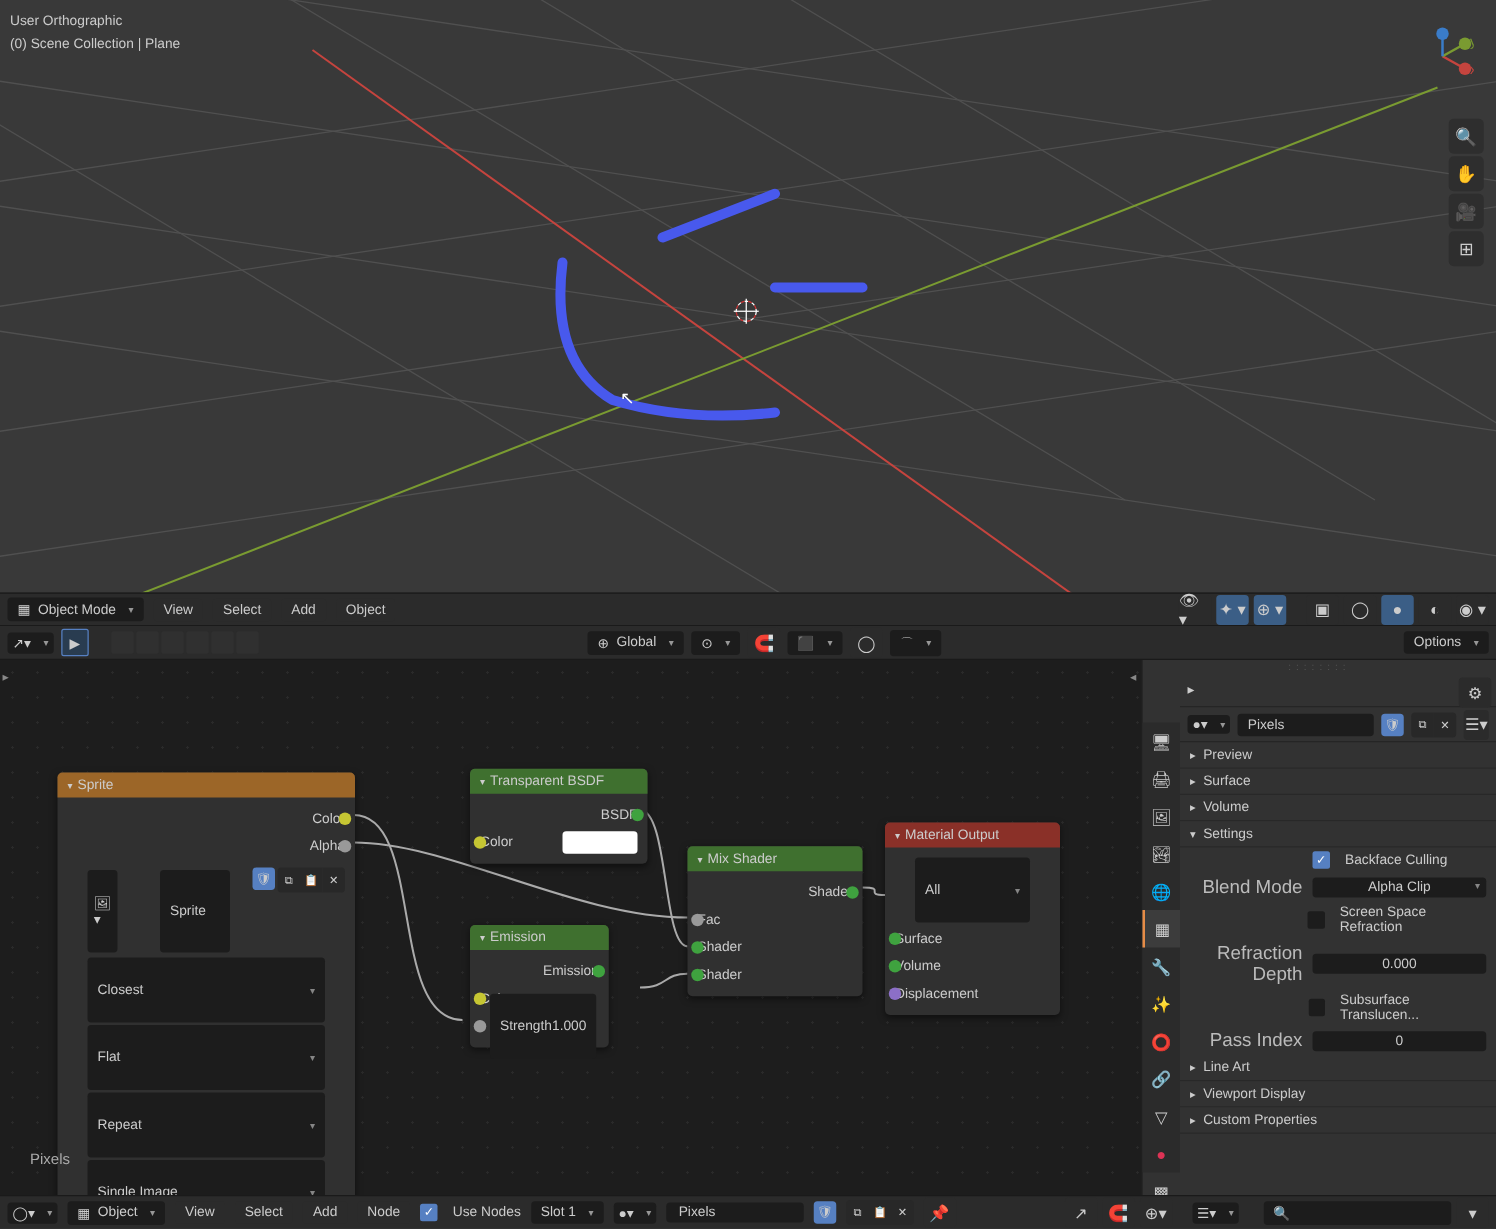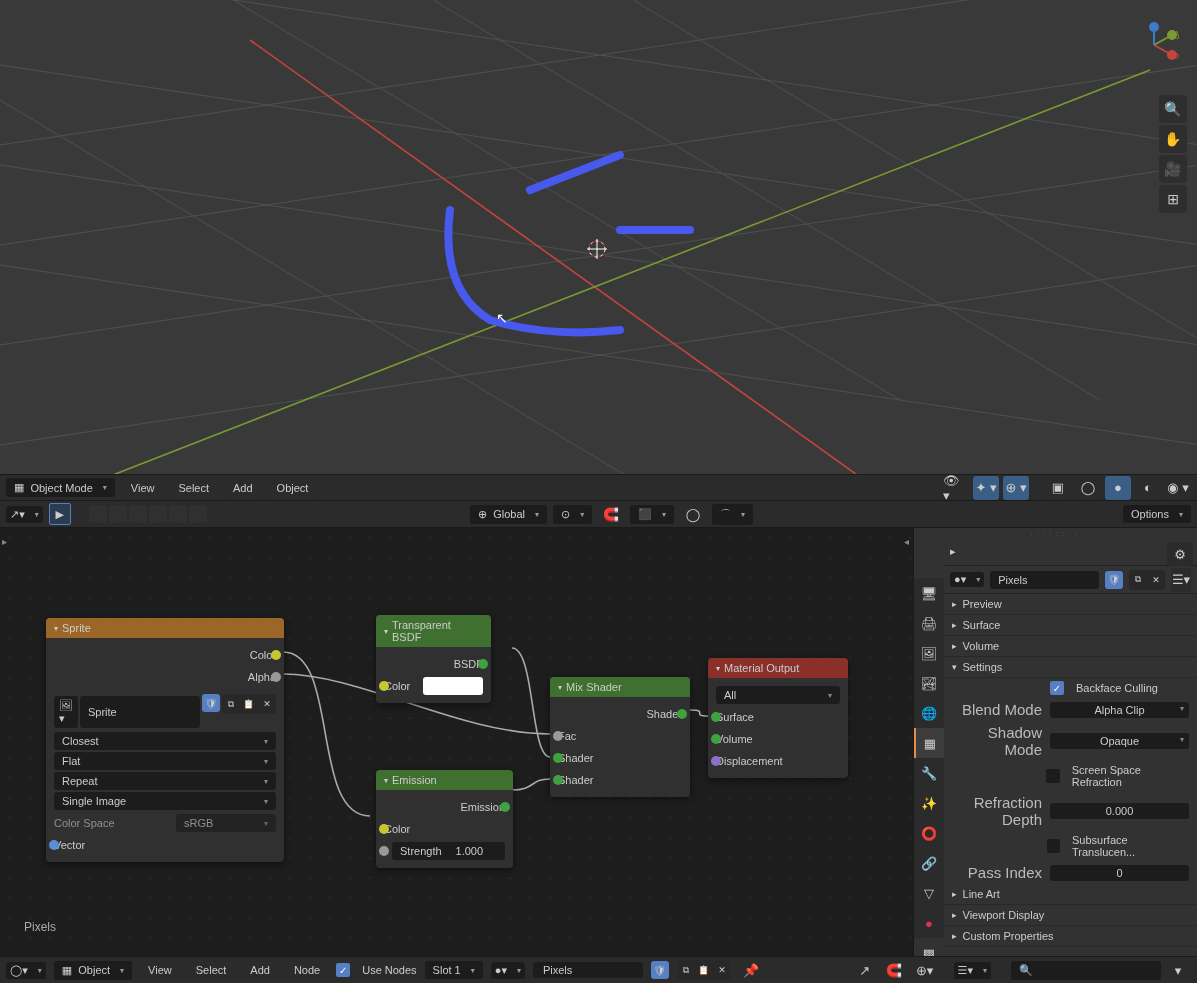--- a/index.html
+++ b/index.html
@@ -34,21 +34,21 @@
 .node-body { padding:6px 8px; }
 .row { display:flex; align-items:center; justify-content:space-between; height:22px; font-size:11px; position:relative; }
 .socket { width:10px; height:10px; border-radius:50%; position:absolute; }
 .sock-out { right:-5px; }
 .sock-in { left:-5px; }
 .sock-yellow { background:#c6c633; }
 .sock-gray { background:#999; }
 .sock-green { background:#3fa23f; }
 .sock-purple { background:#8c6fc7; }
 .sock-blue { background:#5b8dd6; }
-.field { background:#1c1c1c; border-radius:3px; padding:3px 8px; margin:2px 0; display:flex; align-items:center; justify-content:space-between; font-size:11px; }
+.field { background:#1c1c1c; border-radius:3px; padding:20px 8px; margin:2px 16px; display:flex; align-items:center; justify-content:space-between; font-size:11px; }
 .field:after { content:"▾"; font-size:8px; opacity:.6; }
 .field.noar:after { content:""; }
 .colorswatch { width:60px; height:18px; background:#fff; border-radius:3px; }
 .node-wire { position:absolute; top:0; left:0; width:913px; height:430px; pointer-events:none; }
 .node-wire path { fill:none; stroke:#aaa; stroke-width:1.6; }
 .mat-name-badge { position:absolute; top:392px; left:24px; font-size:12px; color:#aaa; }
 .props-panel { position:absolute; top:528px; left:913px; width:284px; height:430px; background:#323232; border-left:1px solid #1a1a1a; }
 .props-tabs { position:absolute; top:50px; left:0; width:30px; height:360px; background:#2b2b2b; }
 .tab-icon { width:30px; height:30px; display:flex; align-items:center; justify-content:center; font-size:13px; }
 .tab-icon.active { background:#3c3c3c; border-left:2px solid #e68c47; }
@@ -103,20 +103,24 @@
       <path d="M 450 210 Q 440 290 490 320 Q 550 338 620 330"></path>
     </g>
 
     <g transform="translate(597,249)">
       <circle r="8" fill="none" stroke="#fff" stroke-width="1" stroke-dasharray="3 3"></circle>
       <circle r="8" fill="none" stroke="#c33" stroke-width="1" stroke-dasharray="3 3" stroke-dashoffset="3"></circle>
       <line x1="-10" y1="0" x2="10" y2="0" stroke="#fff"></line>
         <line x1="0" y1="-10" x2="0" y2="10" stroke="#fff"></line>
     </g>
   </svg>
+  <div class="vp-label">
+    <span>User Orthographic</span><br>
+    <span>(0) Scene Collection | Plane</span>
+  </div>
 
   <div style="position:absolute;top:310px;left:496px;color:#fff;font-size:14px;">↖</div>
 
   <svg class="gizmo" viewBox="-25 -25 50 50">
     <line x1="0" y1="0" x2="18" y2="10" stroke="#c5443e" stroke-width="2"></line>
       <circle cx="18" cy="10" r="5" fill="#c5443e"></circle>
     <line x1="0" y1="0" x2="18" y2="-10" stroke="#7a9b31" stroke-width="2"></line>
       <circle cx="18" cy="-10" r="5" fill="#7a9b31"></circle>
     <line x1="0" y1="0" x2="0" y2="-18" stroke="#3a7cc9" stroke-width="2"></line>
       <circle cx="0" cy="-18" r="5" fill="#3a7cc9"></circle>
@@ -229,36 +233,36 @@
             <span>sRGB</span>
           </div>
         </div>
       <div class="row">
           <div class="socket sock-in sock-blue"></div>
           <span>Vector</span>
         </div>
     </div>
   </div>
 
-  <div class="node" style="top:87px;left:376px;width:115px">
+  <div class="node" style="top:87px;left:376px;width:142px">
     <div class="node-header hdr-green">Transparent BSDF</div>
     <div class="node-body">
       <div class="row">
           <span style="margin-left:auto">BSDF</span>
           <div class="socket sock-out sock-green"></div>
         </div>
       <div class="row">
           <div class="socket sock-in sock-yellow"></div>
           <span>Color</span>
           <div class="colorswatch"></div>
         </div>
     </div>
   </div>
 
-  <div class="node" style="top:242px;left:376px;width:137px">
+  <div class="node" style="top:212px;left:376px;width:111px">
     <div class="node-header hdr-green">Emission</div>
     <div class="node-body">
       <div class="row">
           <span style="margin-left:auto">Emission</span>
           <div class="socket sock-out sock-green"></div>
         </div>
       <div class="row">
           <div class="socket sock-in sock-yellow"></div>
           <span>Color</span>
         </div>
@@ -369,26 +373,20 @@
         <span class="chk on">✓</span>
         <span>Backface Culling</span>
       </div>
     <div class="prop-row">
         <span class="prop-label">Blend Mode</span>
         <div class="prop-val">
           <span>Alpha Clip</span>
         </div>
       </div>
     <div class="prop-row">
-        <span class="prop-label">Shadow Mode</span>
-        <div class="prop-val">
-          <span>Opaque</span>
-        </div>
-      </div>
-    <div class="prop-row">
         <span class="prop-label"></span>
         <span class="chk"></span>
         <span>Screen Space Refraction</span>
       </div>
     <div class="prop-row">
         <span class="prop-label">Refraction Depth</span>
         <div class="prop-val noar">
           <span>0.000</span>
         </div>
       </div>

